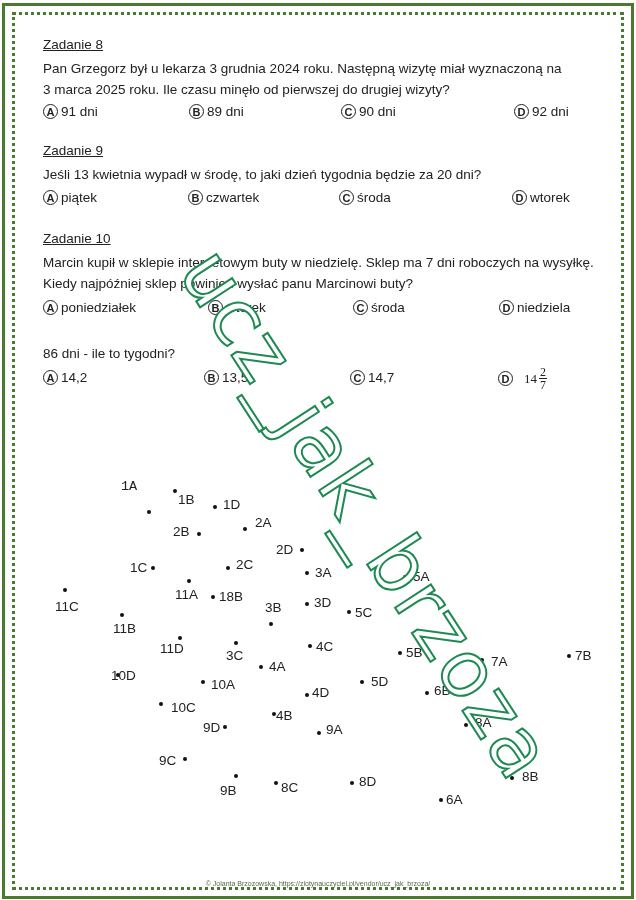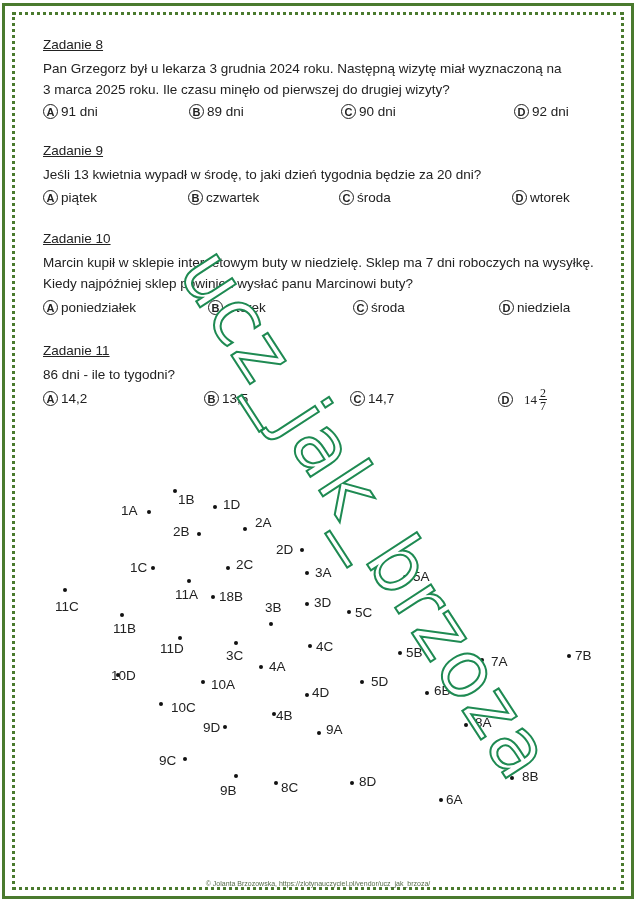--- a/index.html
+++ b/index.html
@@ -91,21 +91,20 @@
         <span>środa</span>
       </div>
     <div class="answer" style="left:456px;">
         <span class="circ">D</span>
         <span>niedziela</span>
       </div>
   </div>
 </div>
 
 <div class="task" style="top:343px;">
-  <div class="task-title">Zadanie 11</div>
   <p class="task-text">86 dni - ile to tygodni?</p>
   <div class="answers" style="margin-top:6px;">
     <div class="answer" style="left:0px;">
         <span class="circ">A</span>
         <span>14,2</span>
       </div>
     <div class="answer" style="left:161px;">
         <span class="circ">B</span>
         <span>13,5</span>
       </div>
@@ -121,21 +120,21 @@
           <span class="num">2</span>
           <span class="den">7</span>
         </span>
       </span>
     </div>
   </div>
 </div>
 
 <div id="points">
     <div class="dot" style="left: 147px; top: 510px;"></div>
-    <div class="plabel" style="left: 121px; top: 503px;">1A</div>
+    <div class="plabel" style="left: 121px; top: 479px; font-family: Liberation Mono, monospace;">1A</div>
     <div class="dot" style="left: 173px; top: 489px;"></div>
     <div class="plabel" style="left: 178px; top: 492px;">1B</div>
     <div class="dot" style="left: 213px; top: 505px;"></div>
     <div class="plabel" style="left: 223px; top: 497px;">1D</div>
     <div class="dot" style="left: 197px; top: 532px;"></div>
     <div class="plabel" style="left: 173px; top: 524px;">2B</div>
     <div class="dot" style="left: 243px; top: 527px;"></div>
     <div class="plabel" style="left: 255px; top: 515px;">2A</div>
     <div class="dot" style="left: 300px; top: 548px;"></div>
     <div class="plabel" style="left: 276px; top: 542px;">2D</div>

